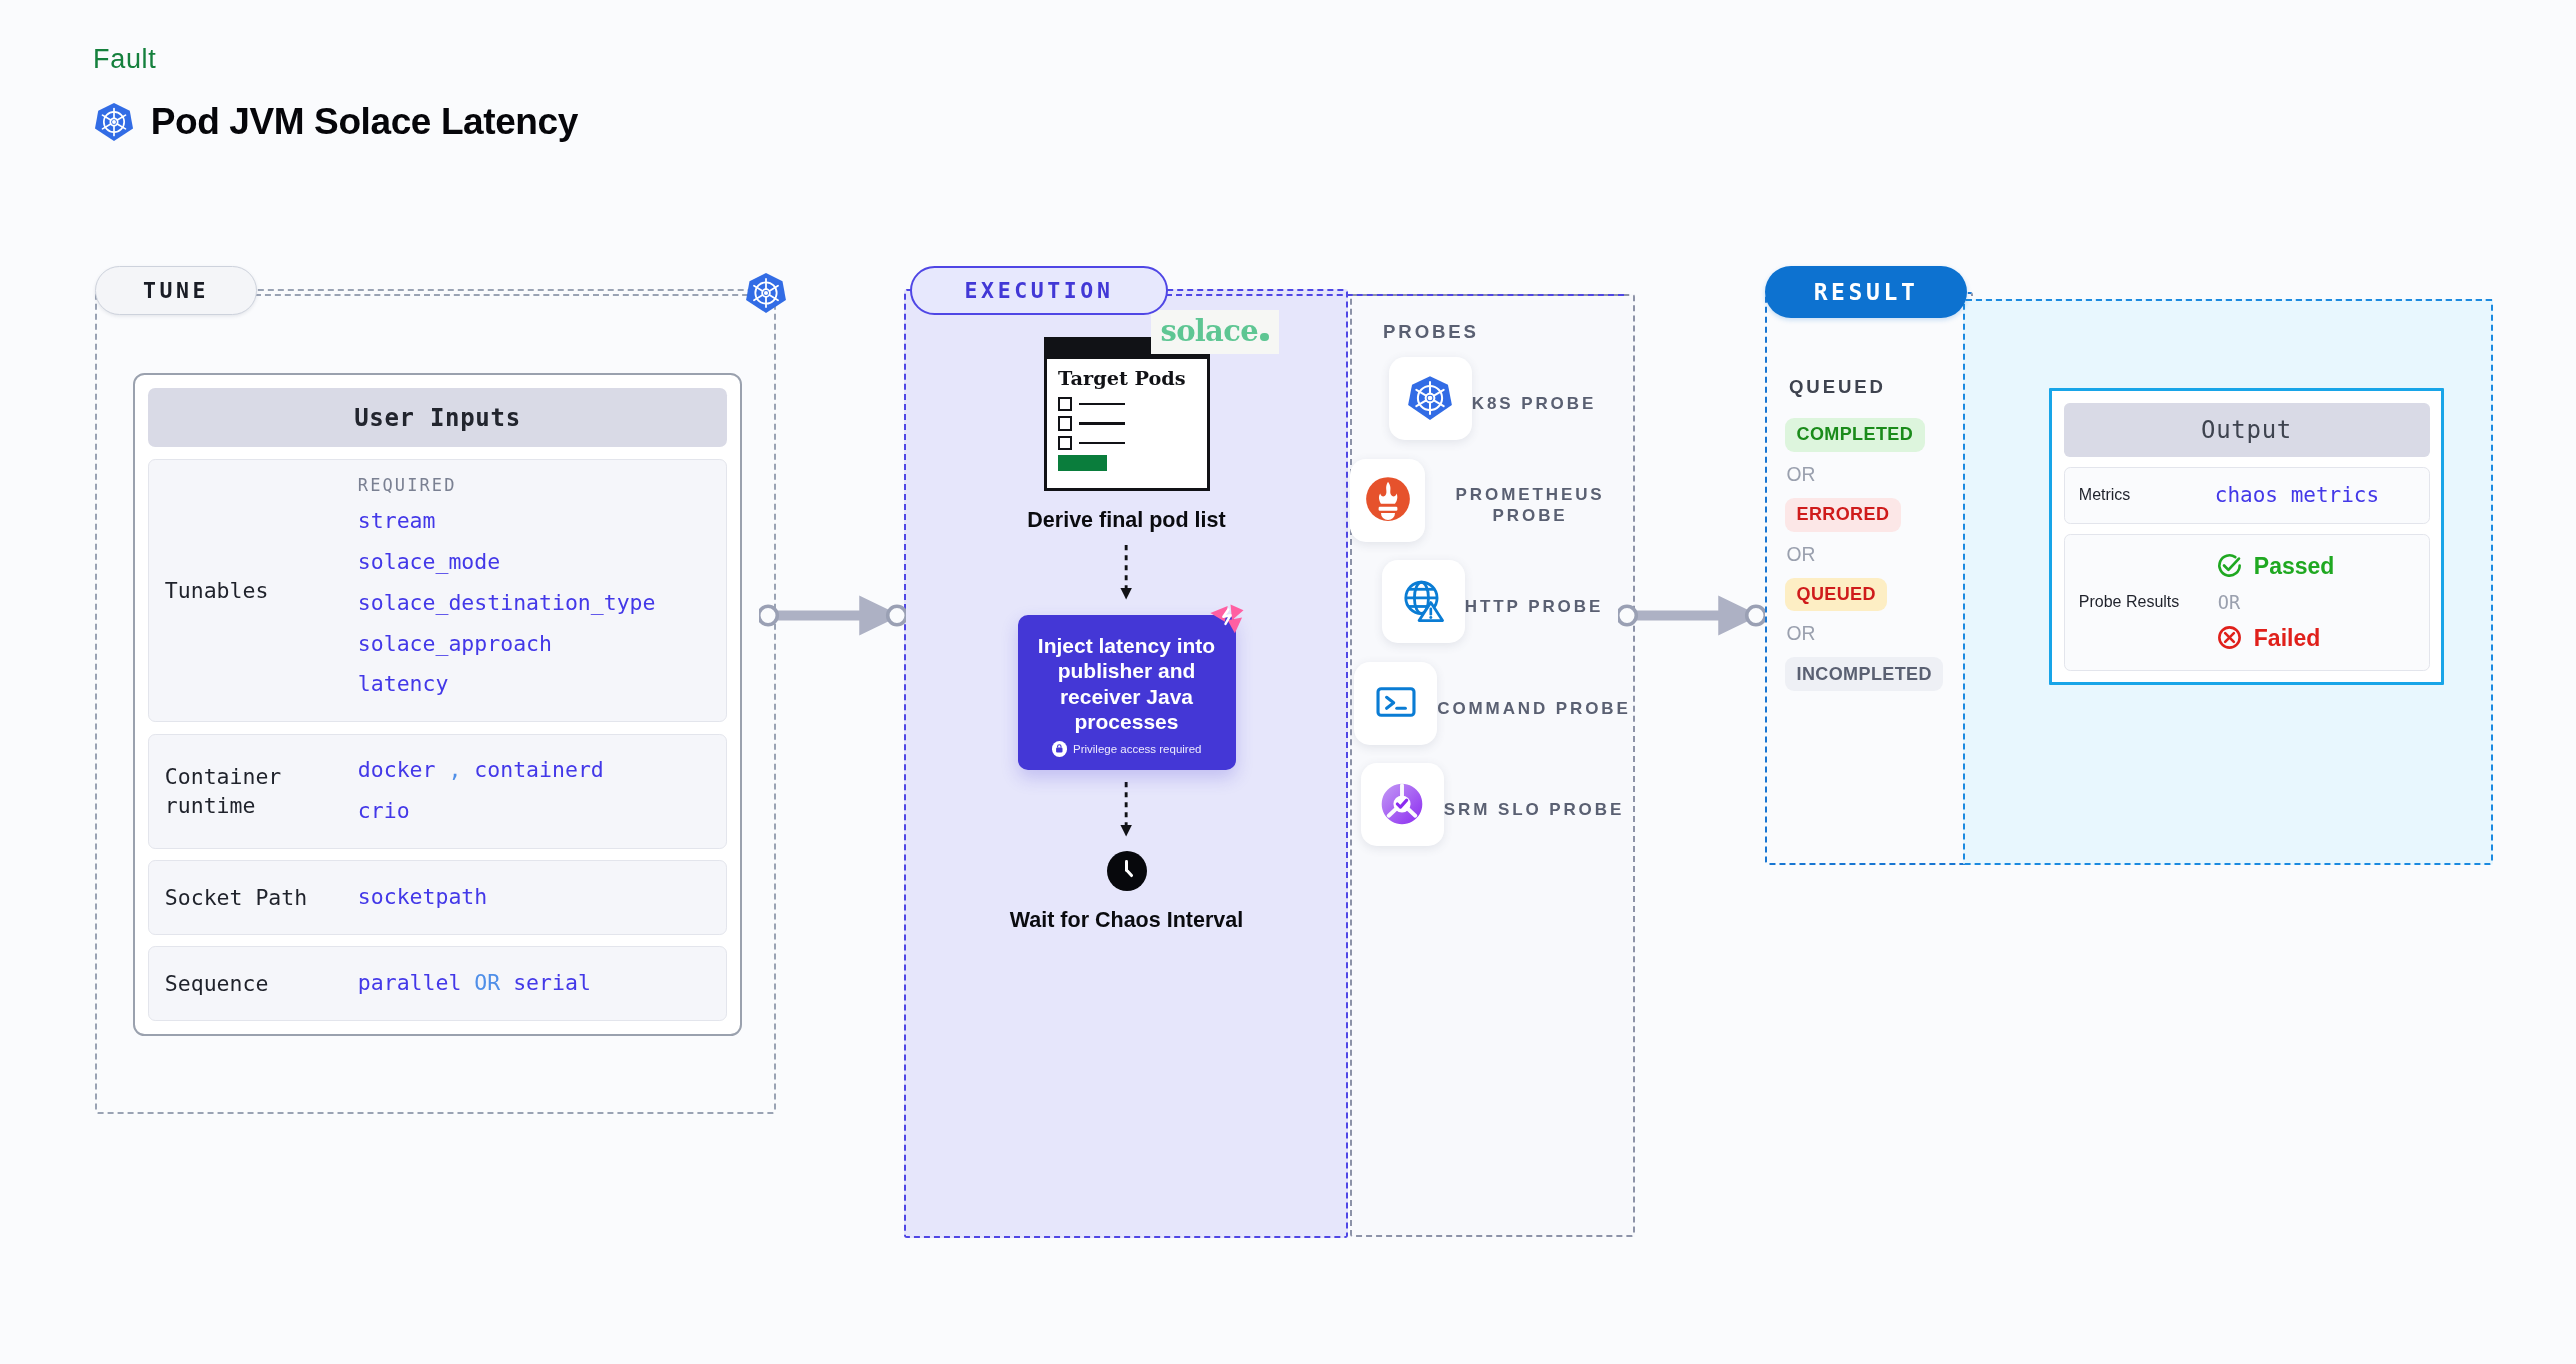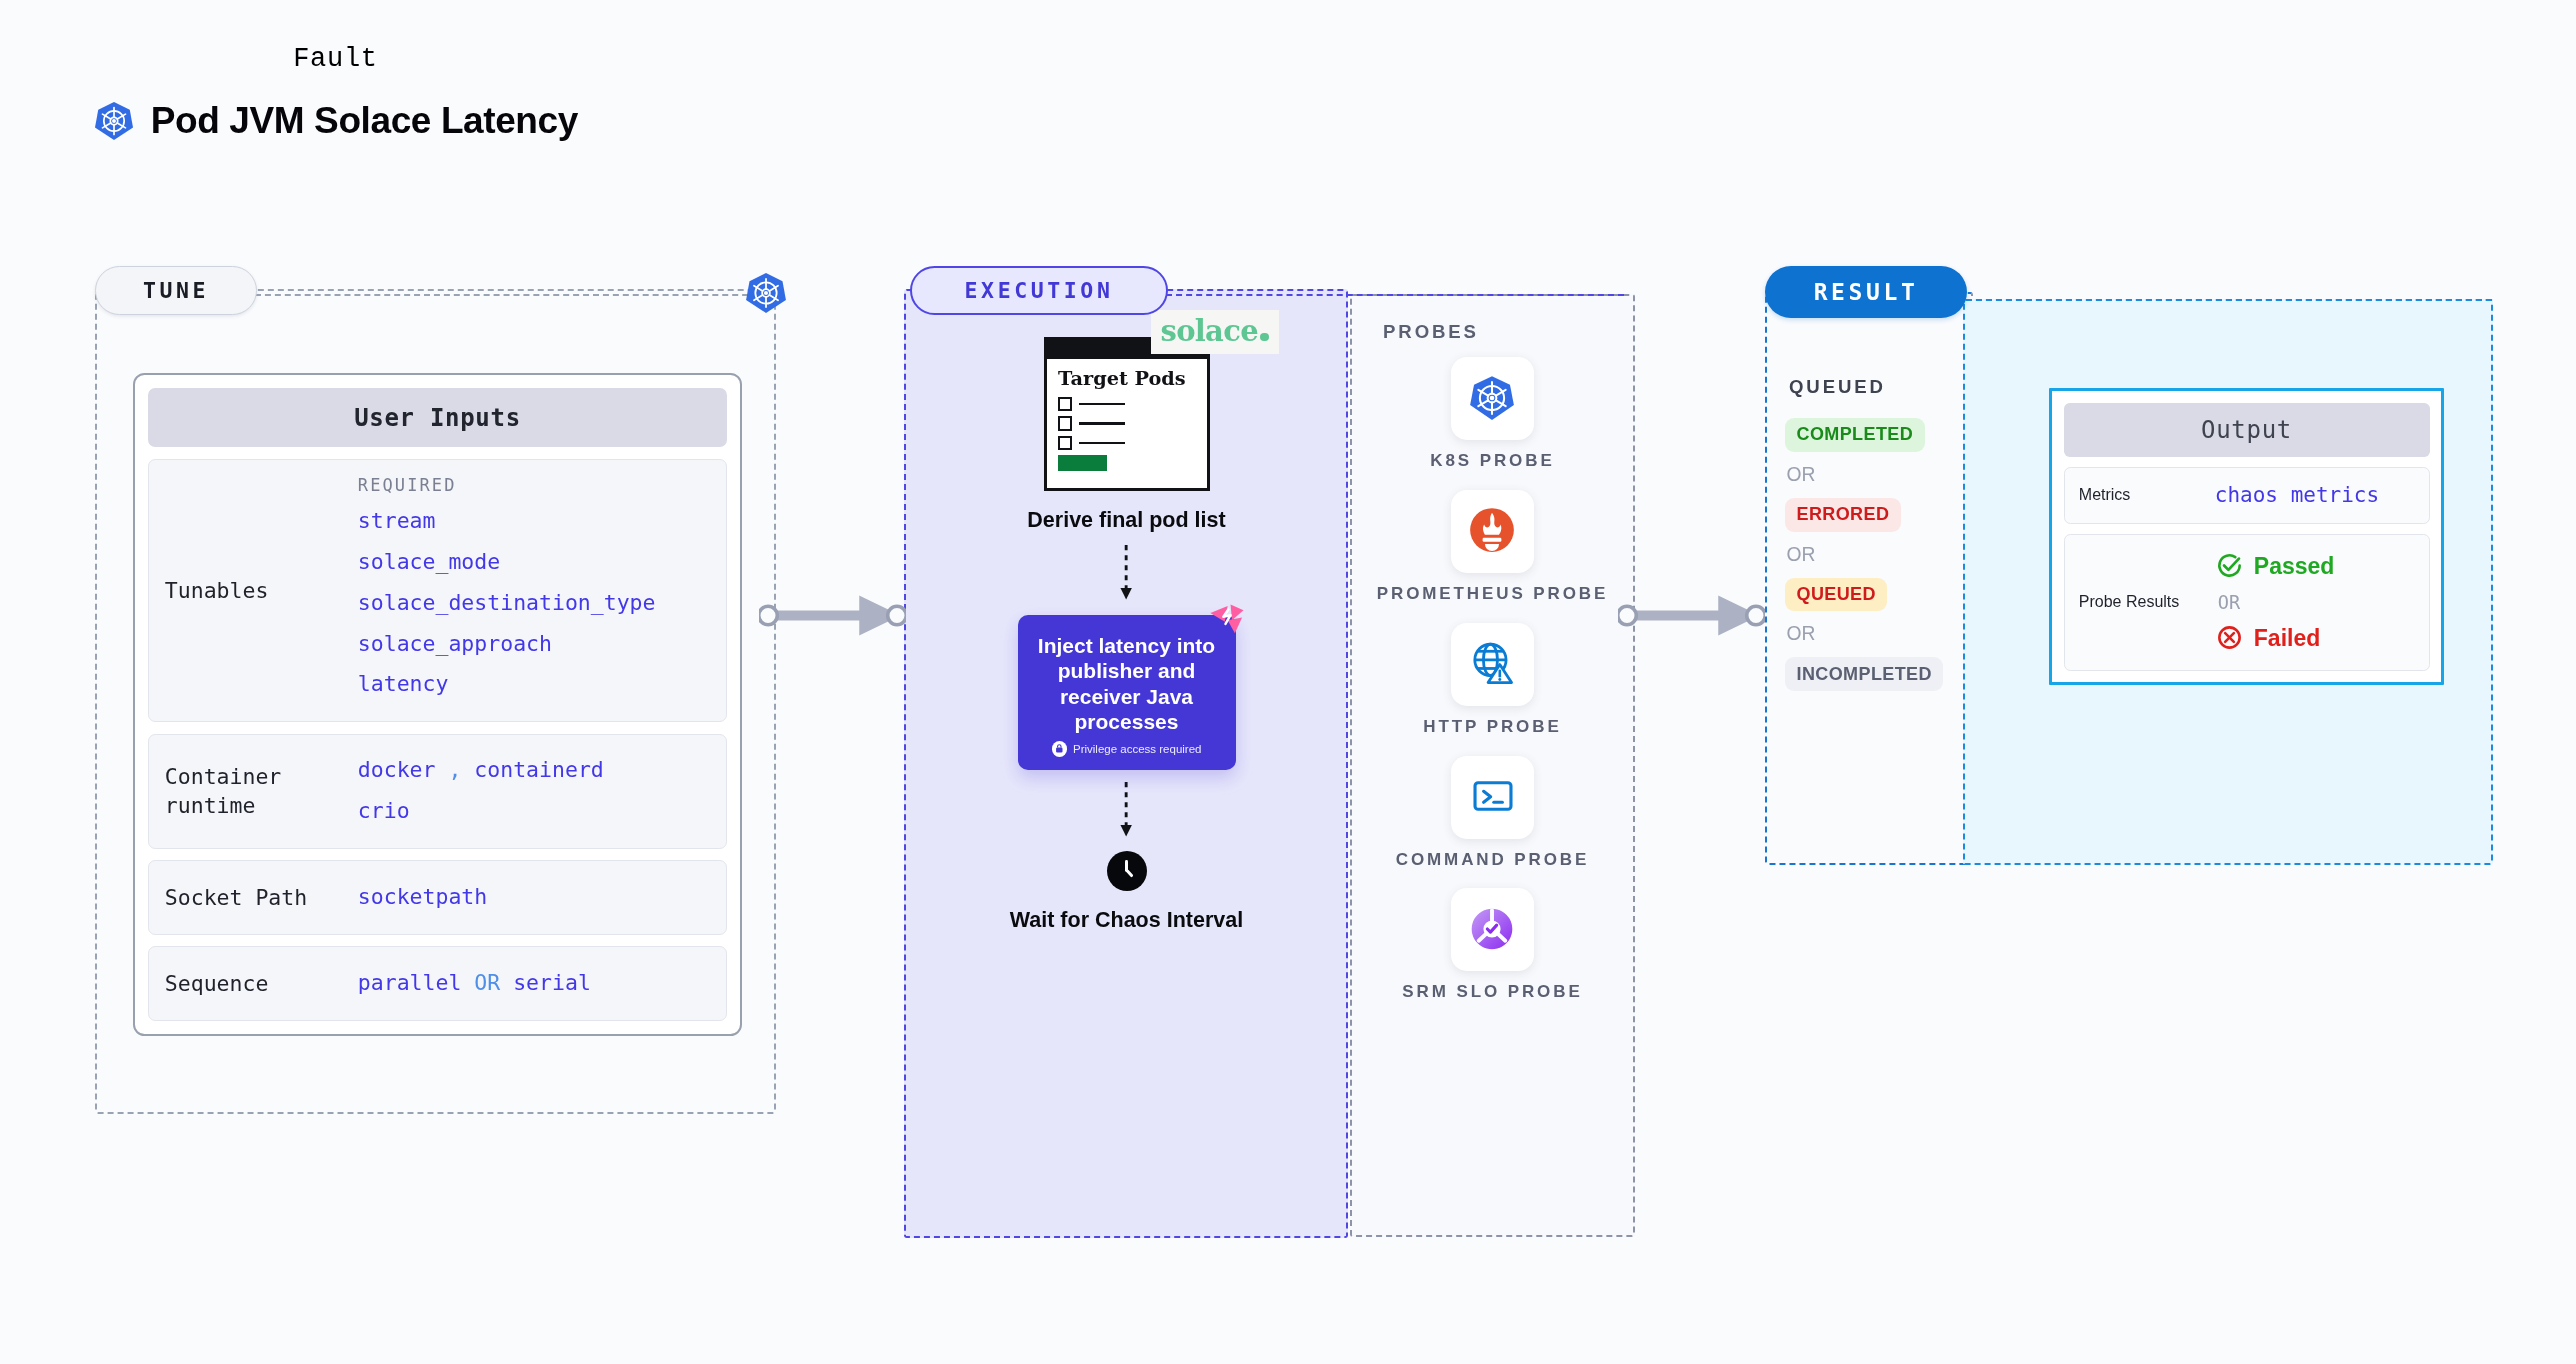--- a/index.html
+++ b/index.html
@@ -10,25 +10,24 @@
     background: #fafbfd;
     font-family: "Liberation Sans", sans-serif;
     overflow: hidden;
   }
 
   .page { position: relative; width: 2576px; height: 1365px; }
 
   
   .header { position: absolute; left: 93px; top: 44px; }
   .fault-label {
-    font-family: Liberation Mono, monospace;
+    font-family: Liberation Sans, sans-serif;
     font-size: 27px;
-    color: #000000;
+    color: #15803d;
     letter-spacing: 0.7px;
-    text-align: center;
   }
   .title-row { display: flex; align-items: center; gap: 15.8px; margin-top: 26px; }
   .title-text {
     font-size: 37px;
     font-weight: bold;
     color: #06060a;
     letter-spacing: -0.4px;
   }
 
   
@@ -203,21 +202,21 @@
 
   
   .probes-title {
     position: absolute; left: 1383px; top: 321px;
     font-size: 18.6px; font-weight: bold; color: #5a6072; letter-spacing: 2.9px;
   }
   .probe-list {
     position: absolute; left: 1350px; top: 357px; width: 285px;
     display: flex; flex-direction: column; align-items: center;
   }
-  .probe-item { display: flex; flex-direction: column; align-items: center; margin-bottom: 18.6px; }
+  .probe-item { display: flex; flex-direction: row; align-items: center; margin-bottom: 18.6px; }
   .probe-tile {
     width: 83px; height: 83px; border-radius: 15.8px; background: #ffffff;
     display: flex; align-items: center; justify-content: center;
     box-shadow: 0 2.9px 10px rgba(60,70,100,.11);
   }
   .probe-label {
     margin-top: 10px; text-align: center;
     font-size: 17px; font-weight: bold; color: #5a6072; letter-spacing: 2.9px; line-height: 1.25;
   }
 

